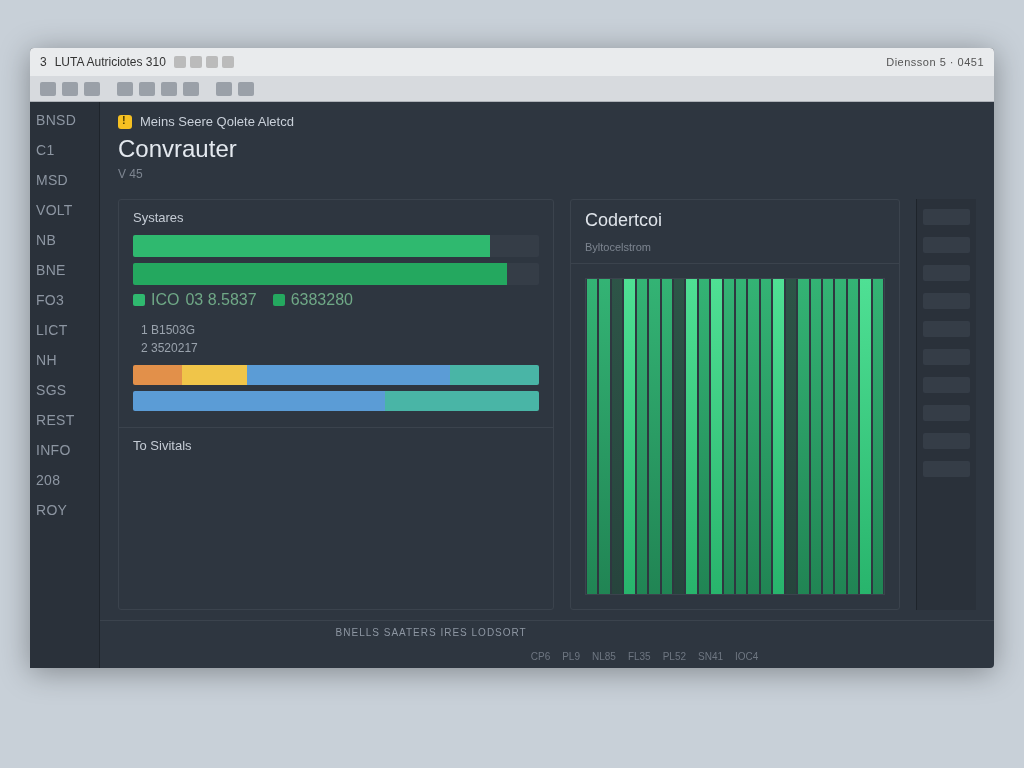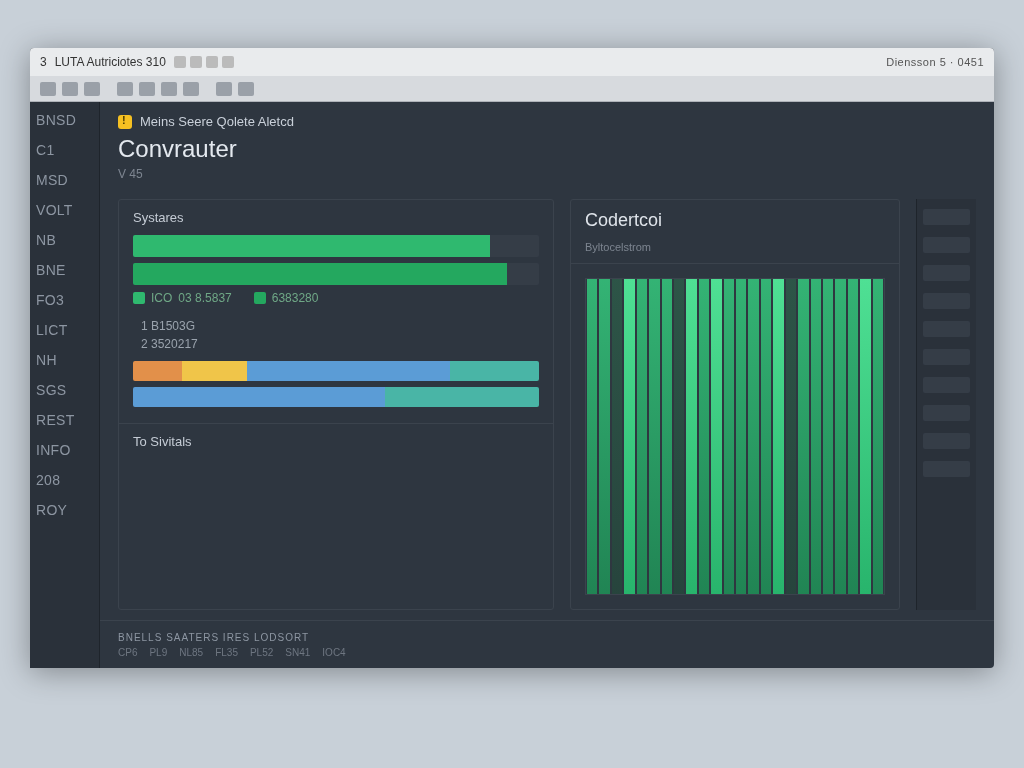--- a/index.html
+++ b/index.html
@@ -43,21 +43,21 @@
 .left-panel { flex:1.3; display:flex; flex-direction:column; min-width:0; border:1px solid #3b434d; border-radius:3px; }
 .panel-section { padding:10px 14px; }
 .sec-title { font-size:13px; color:#c5ccd5; margin-bottom:10px; }
 .hr { height:1px; background:#3b434d; }
 
 .hbar { height:18px; position:relative; margin:6px 0; background:#353d47; border-radius:2px; overflow:hidden; }
 .hbar .seg { position:absolute; top:0; bottom:0; }
 .hbar .seg1 { left:0; background:#2fb96f; }
 .hbar.big { height:22px; }
 
-.legend { display:flex; gap:22px; font-size:12px; }
+.legend { display:flex; gap:16px; font-size:16px; }
 .legend .lg { display:flex; align-items:center; gap:6px; color:#6fa886; }
 .legend .sw { width:12px; height:12px; border-radius:2px; }
 .sw.g1 { background:#2fb96f; } .sw.g2 { background:#24a85f; }
 .sw.or { background:#e2904a; } .sw.ye { background:#f0c549; }
 
 .stack-list { margin-top:14px; font-size:12px; }
 .stack-list .row { display:flex; gap:8px; color:#9aa3ad; margin:4px 0; }
 
 .stacked-bar { margin-top:10px; }
 .stacked-bar .sbar { height:20px; display:flex; border-radius:2px; overflow:hidden; margin:6px 0; }
@@ -74,21 +74,21 @@
   border:1px solid #3b434d; display:flex; align-items:stretch; }
 .stripe-chart .col { flex:1; margin:0 1px; background:linear-gradient(#34c17a,#1f8d56); opacity:.9; }
 .stripe-chart .col.dim { opacity:.55; background:linear-gradient(#2b6d4d,#204f3a); }
 .stripe-chart .col.bright { opacity:1; background:linear-gradient(#4fe094,#28b46c); }
 
 .far-sidebar { width:60px; background:#2a313a; border-left:1px solid #1e242b;
   padding:10px 6px; display:flex; flex-direction:column; gap:12px; }
 .far-sidebar .slot { height:16px; background:#353d47; border-radius:2px; }
 
 .bottom-bar { height:48px; border-top:1px solid #3b434d; padding:6px 18px;
-  display:flex; flex-direction:column; justify-content:center; gap:4px; }
+  display:flex; flex-direction:row; justify-content:center; gap:4px; }
 .bb-label { font-size:10px; letter-spacing:1px; color:#8d96a2; text-transform:uppercase; }
 .bb-ticks { display:flex; gap:12px; font-size:10px; color:#6e7681;align-items:flex-end; }
 </style>
 </head>
 <body>
 
 <div class="window">
 
   <div class="titlebar">
     <div class="left">

